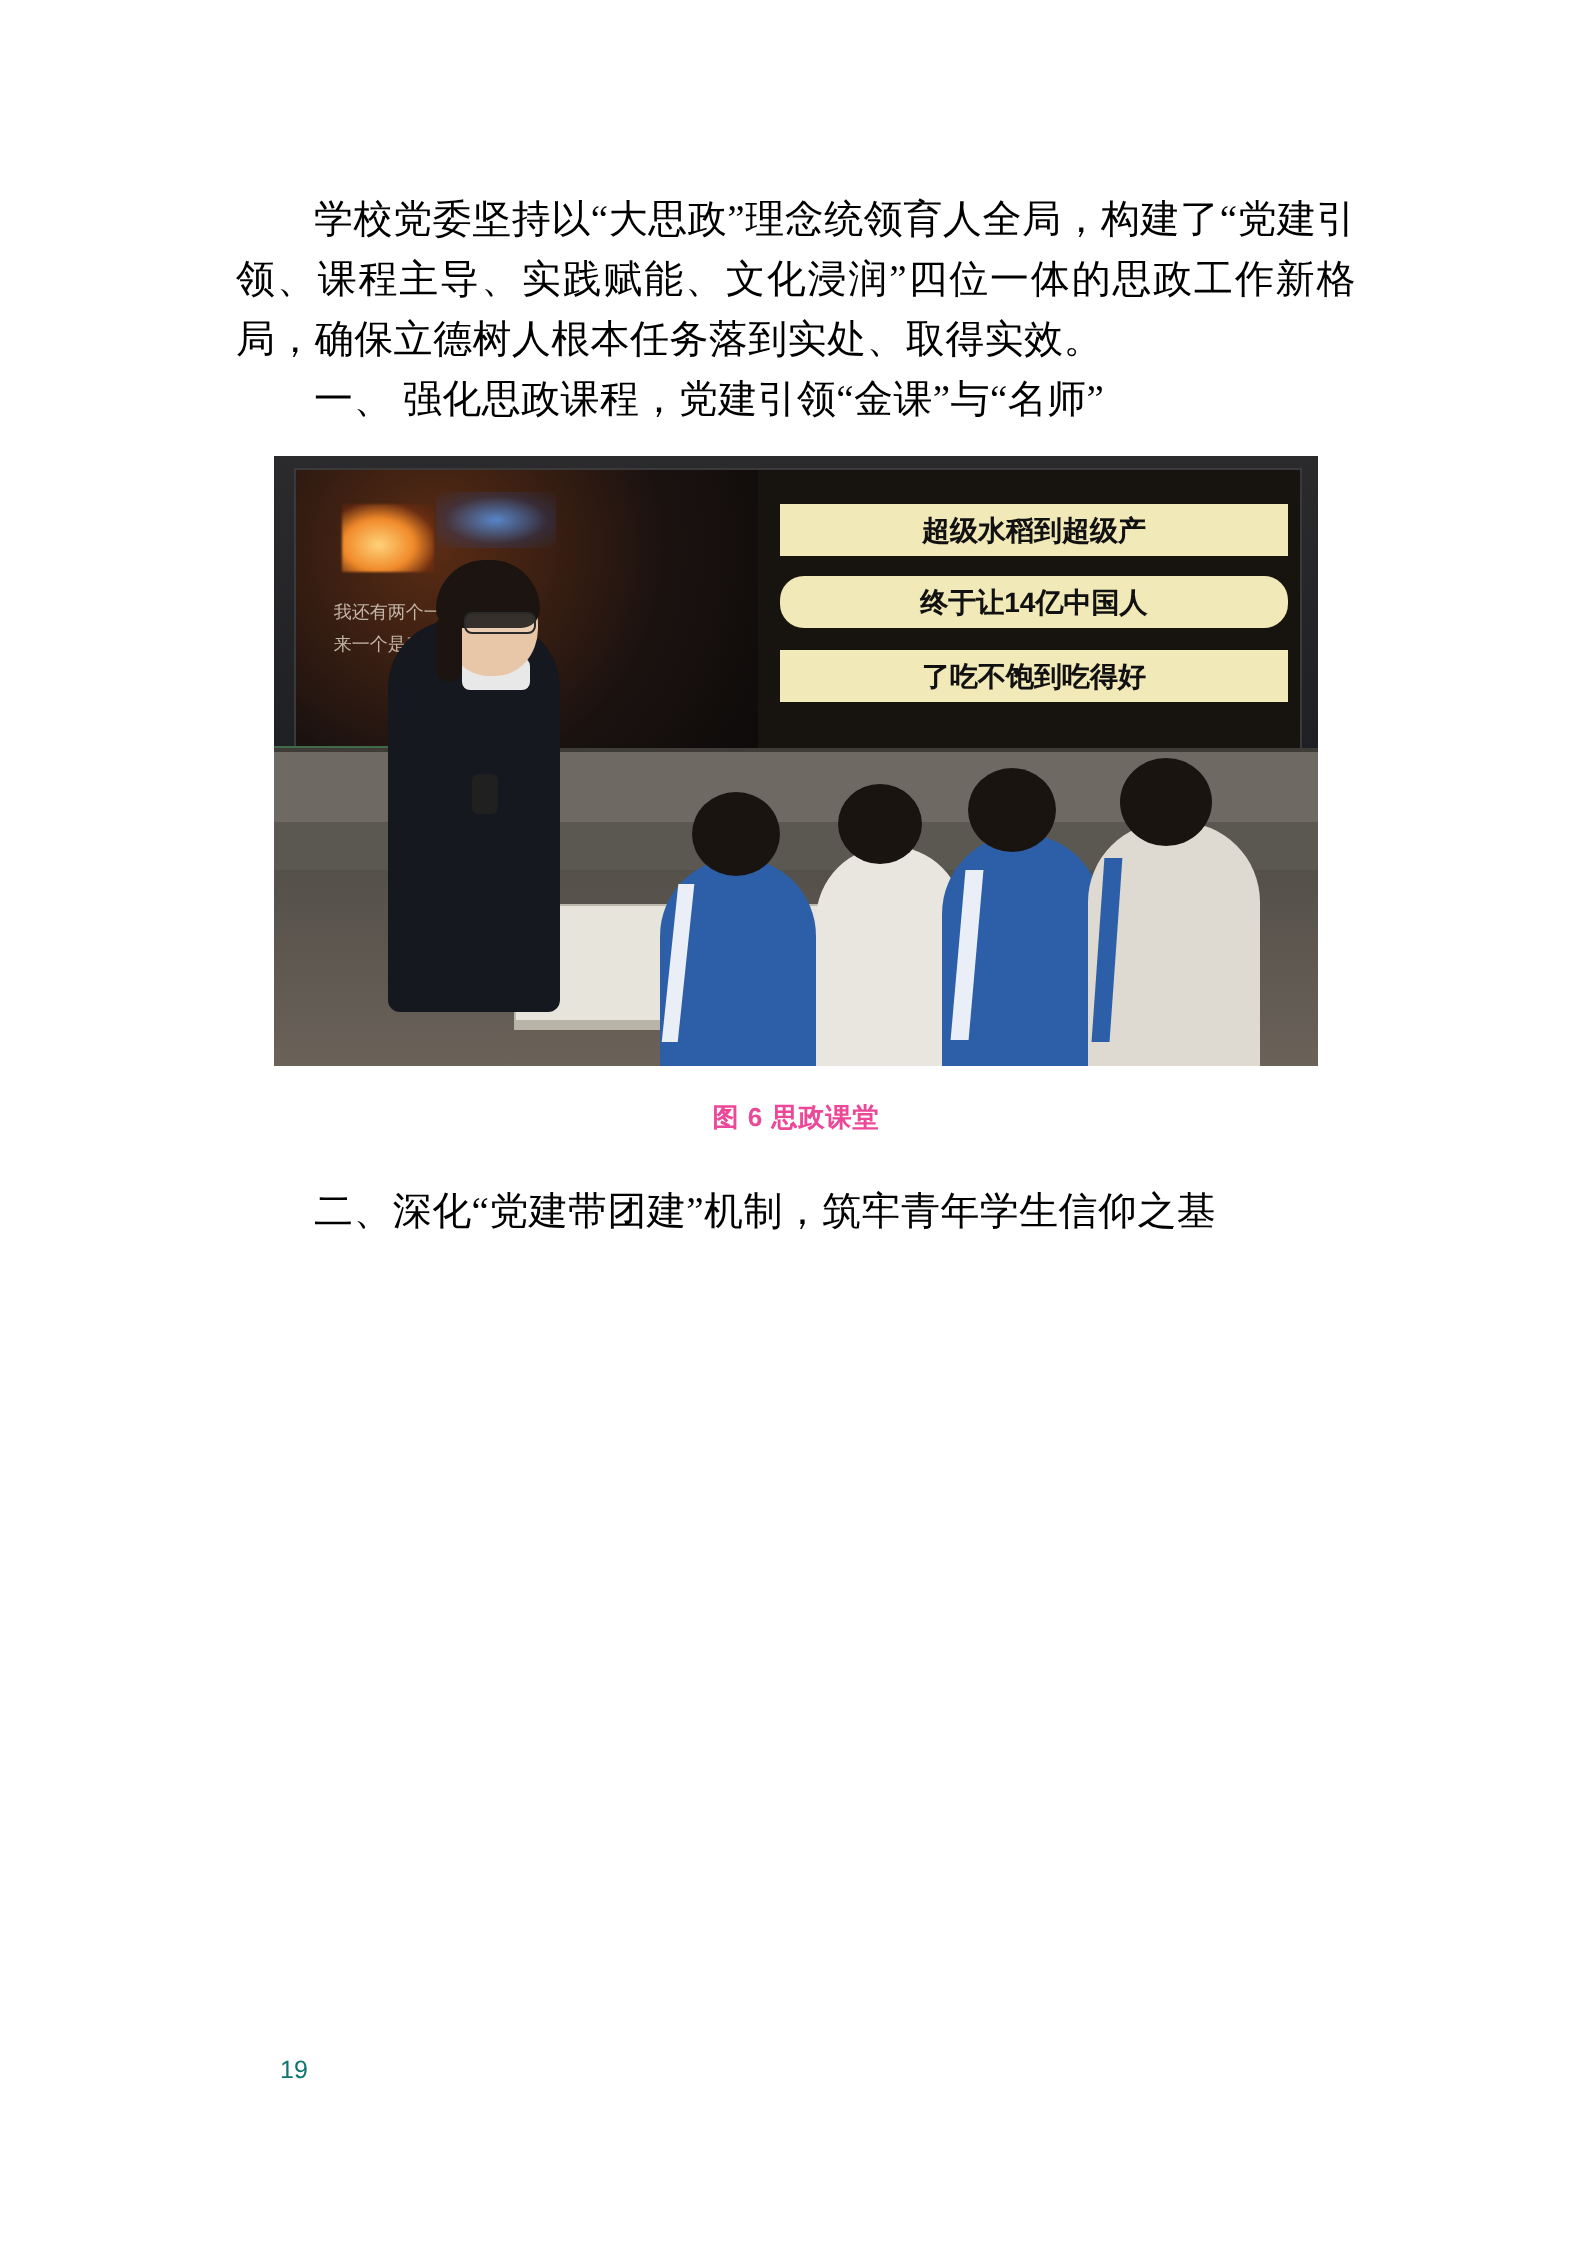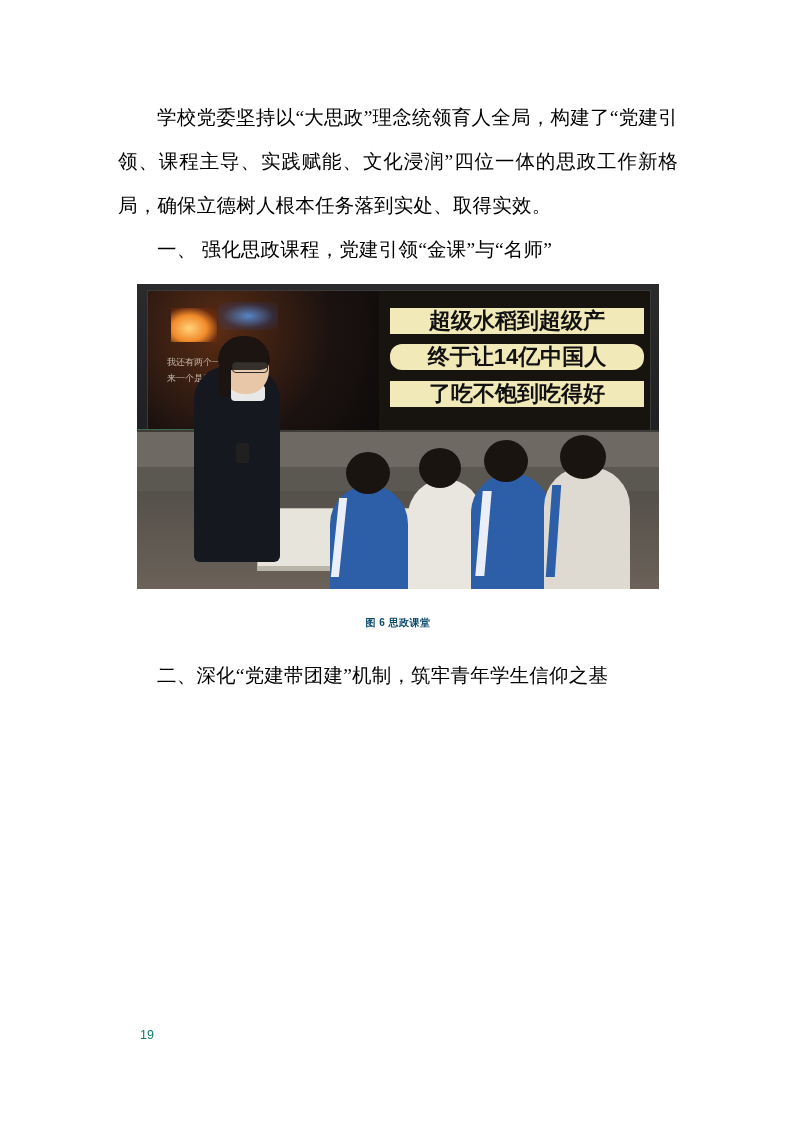--- a/index.html
+++ b/index.html
@@ -24,21 +24,21 @@
   }
   .content {
     position: absolute;
     left: 118px;
     top: 96px;
     width: 560px;
   }
   p.body-text {
     margin: 0 0 0 0;
     font-size: 19.5px;
-    line-height: 44px;
+    line-height: 30px;
     text-align: justify;
     text-justify: inter-ideograph;
     letter-spacing: 0.2px;
     font-family: "Liberation Serif", "DejaVu Serif", serif;
   }
   p.indent {
     text-indent: 39px;
   }
 
   .figure-wrap {
@@ -105,21 +105,21 @@
     background: #17130f;
   }
   .caption-band {
     position: absolute;
     left: 4%;
     width: 94%;
     background: #f2e9b8;
     color: #111;
     font-weight: bold;
     font-family: "Liberation Sans", sans-serif;
-    font-size: 22px;
+    font-size: 14px;
     line-height: 24px;
     padding: 1px 4px;
     white-space: nowrap;
     overflow: hidden;
     box-sizing: border-box;
   }
   .cb1 { top: 12%; }
   .cb2 { top: 38%; border-radius: 12px; }
   .cb3 { top: 64%; }
   .wall-low {
@@ -216,26 +216,26 @@
     position: absolute;
     background: #1a1410;
     border-radius: 50%;
   }
   .stripe {
     position: absolute;
     background: #ffffff;
     opacity: 0.9;
   }
   .figure-caption {
-    margin-top: 27px;
-    font-size: 10px;
+    margin-top: 17px;
+    font-size: 13px;
     font-weight: bold;
     font-family: "Liberation Sans", "DejaVu Sans", sans-serif;
     letter-spacing: 0.5px;
-    color: #0c4a6e;
+    color: #ec4899;
   }
   .page-number {
     position: absolute;
     left: 140px;
     top: 1028px;
     font-size: 12.5px;
     font-family: "Liberation Sans", "DejaVu Sans", sans-serif;
     color: #0f766e;
   }
 </style>

